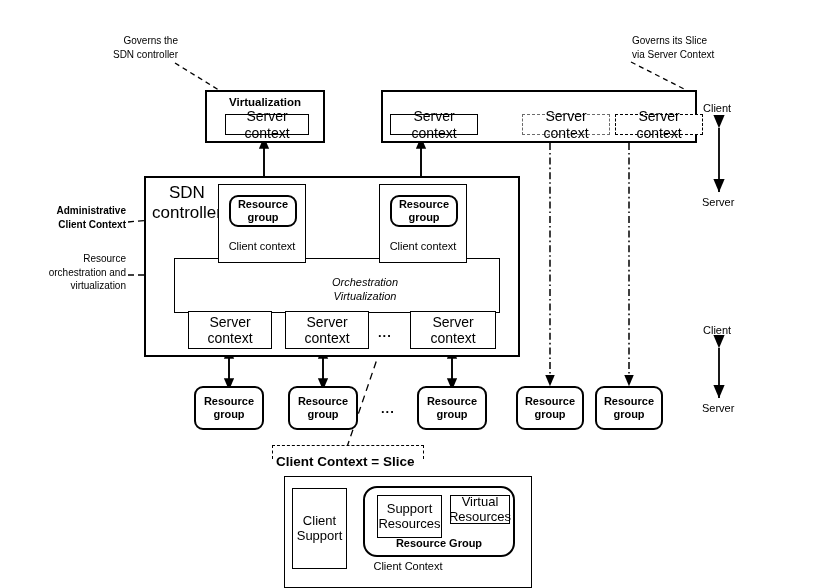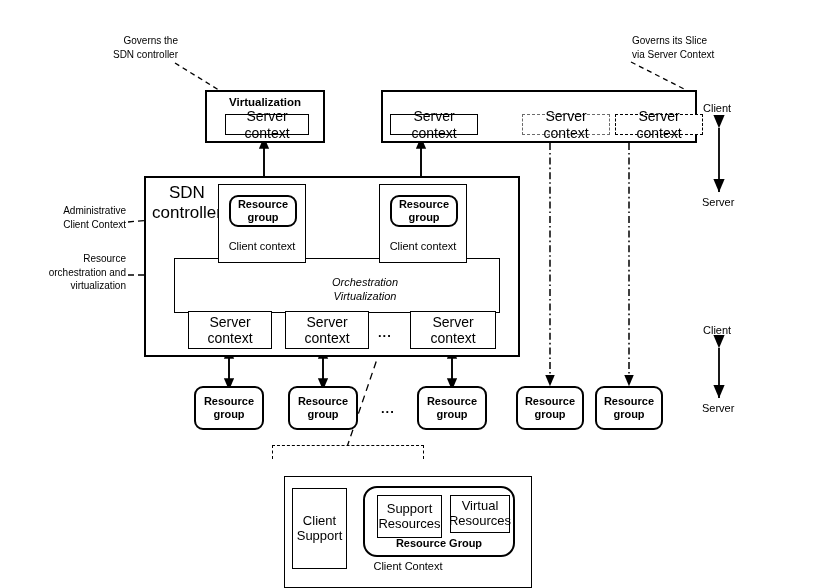--- a/index.html
+++ b/index.html
@@ -83,21 +83,21 @@
   </svg>
 
   <div class="annot" style="left:100px;top:34px;width:78px;">
     <span style="white-space:pre-line;margin-top:40px;">Governs the
 SDN controller</span>
   </div>
   <div class="annot l" style="left:632px;top:34px;width:110px;">
     <span style="white-space:pre-line;text-align:right;">Governs its Slice
 via Server Context</span>
   </div>
-  <div class="annot" style="left:28px;top:204px;width:98px;">
+  <div class="annot" style="left:28px;top:204px;width:98px;font-weight:bold;">
     <span style="white-space:pre-line;">Administrative
 Client Context</span>
   </div>
   <div class="annot" style="left:20px;top:252px;width:106px;">
     <span style="white-space:pre-line;">Resource
 orchestration and
 virtualization</span>
   </div>
 
   <div class="node heavy" style="left:205px;top:90px;width:120px;height:53px;">
@@ -149,28 +149,29 @@
 group</div>
   <div class="node rg" style="left:595px;top:386px;width:68px;height:44px;white-space:pre-line;">Resource
 group</div>
 
   <div class="axis-label" style="left:703px;top:102px;">Client</div>
   <div class="axis-label" style="left:702px;top:196px;">Server</div>
   <div class="axis-label" style="left:703px;top:324px;">Client</div>
   <div class="axis-label" style="left:702px;top:402px;">Server</div>
 
   <div class="node" style="left:272px;top:445px;width:152px;height:14px;border:1.6px dashed #000;border-bottom:none;"></div>
+  <div class="legend-title" style="left:276px;top:454px;">Client Context = Slice</div>
 
   <div class="node thin" style="left:284px;top:476px;width:248px;height:112px;">
     <div class="node thin small" style="left:7px;top:11px;width:55px;height:81px;white-space:pre-line;">Client
 Support</div>
     <div class="node rg" style="left:78px;top:9px;width:152px;height:71px;border-radius:14px;
                                 align-items:flex-end;padding-bottom:5px;">
       <span class="bold" style="font-size:11px;">Resource Group</span>
     </div>
     <div class="node thin small" style="left:92px;top:18px;width:65px;height:43px;white-space:pre-line;">Support
 Resources</div>
-    <div class="node thin small" style="left:165px;top:18px;width:60px;height:38px;white-space:pre-line;">Virtual
+    <div class="node thin small" style="left:165px;top:18px;width:60px;height:29px;white-space:pre-line;">Virtual
 Resources</div>
     <div style="position:absolute;left:0;right:0;bottom:14px;text-align:center;font-size:11px;">Client Context</div>
   </div>
 
 </div>
 
 </body></html>

